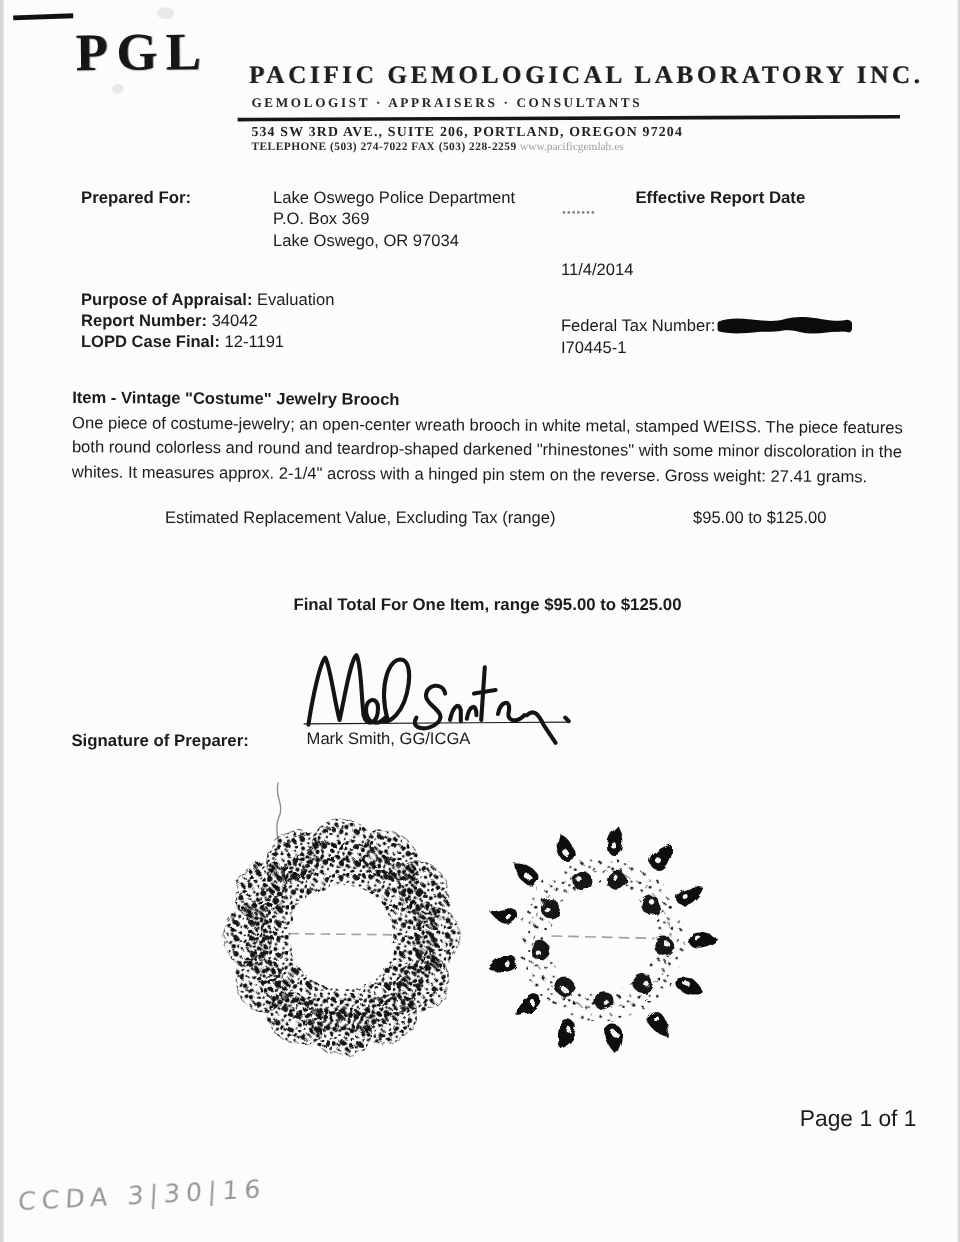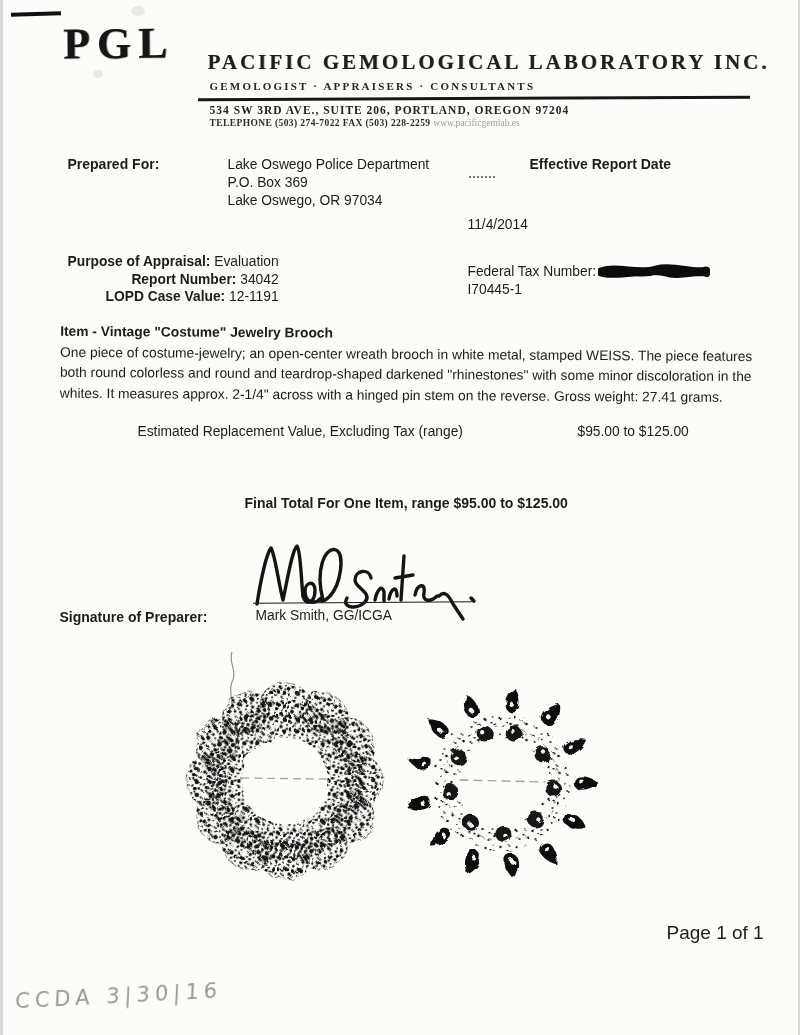--- a/index.html
+++ b/index.html
@@ -39,21 +39,21 @@
   .phone .site{font-weight:normal;opacity:.45;filter:blur(.4px);letter-spacing:0;}
   
   .b{font-weight:bold;}
   .t14{font-size:14px;}
   .t13{font-size:13.8px;}
   .prep-label{left:65px;top:156px;}
   .prep-lines{left:225px;top:156px;line-height:18px;}
   .eff-label{left:482px;top:156px;padding-left:45px;}
   .eff-dashes{left:466px;top:176px;width:26px;border-bottom:2px dotted #444;opacity:.7;}
   .eff-value{left:465px;top:193px;margin-top:24px;}
-  .detail-left{left:65px;top:253px;line-height:17.5px;text-align:right;}
+  .detail-left{left:65px;top:241px;line-height:17.5px;}
   .detail-right{left:465px;top:243px;line-height:17.5px;margin-top:20px;}
   .redact{display:inline-block;vertical-align:-4px;margin-left:2px;}
   .item-block{left:57px;top:324px;width:716px;line-height:20.5px;transform:rotate(.35deg);}
   .est-label{left:135px;top:424px;}
   .est-value{left:527px;top:424px;margin-left:48px;}
   .final-total{left:242px;top:495px;}
   
   .sig-label{left:57px;top:585px;margin-top:24px;}
   .sig-svg{left:248px;top:538px;}
   .sig-line{left:250px;top:602px;width:222px;height:0;border-bottom:1.6px solid #1a1a1a;transform:rotate(-.4deg);}
@@ -101,21 +101,21 @@
   <div class="abs t13 detail-left">
     <div>
       <span class="b">Purpose of Appraisal:</span>
       <span>Evaluation</span>
     </div>
     <div>
       <span class="b">Report Number:</span>
       <span>34042</span>
     </div>
     <div>
-      <span class="b">LOPD Case Value:</span>
+      <span class="b">LOPD Case Final:</span>
       <span>12-1191</span>
     </div>
   </div>
   <div class="abs t13 detail-right">
     <div>
       <span>Federal Tax Number:</span><svg class="redact" width="112" height="16" viewBox="0 0 112 16">
         <path d="M3,8 C20,2 40,12 58,6 C76,1 95,11 108,7" stroke="#0c0c0c" stroke-width="9" fill="none" stroke-linecap="round"></path>
         <path d="M5,10 C25,14 50,4 70,10 C85,14 100,6 109,10" stroke="#0c0c0c" stroke-width="6" fill="none" stroke-linecap="round"></path>
       </svg>
     </div>

